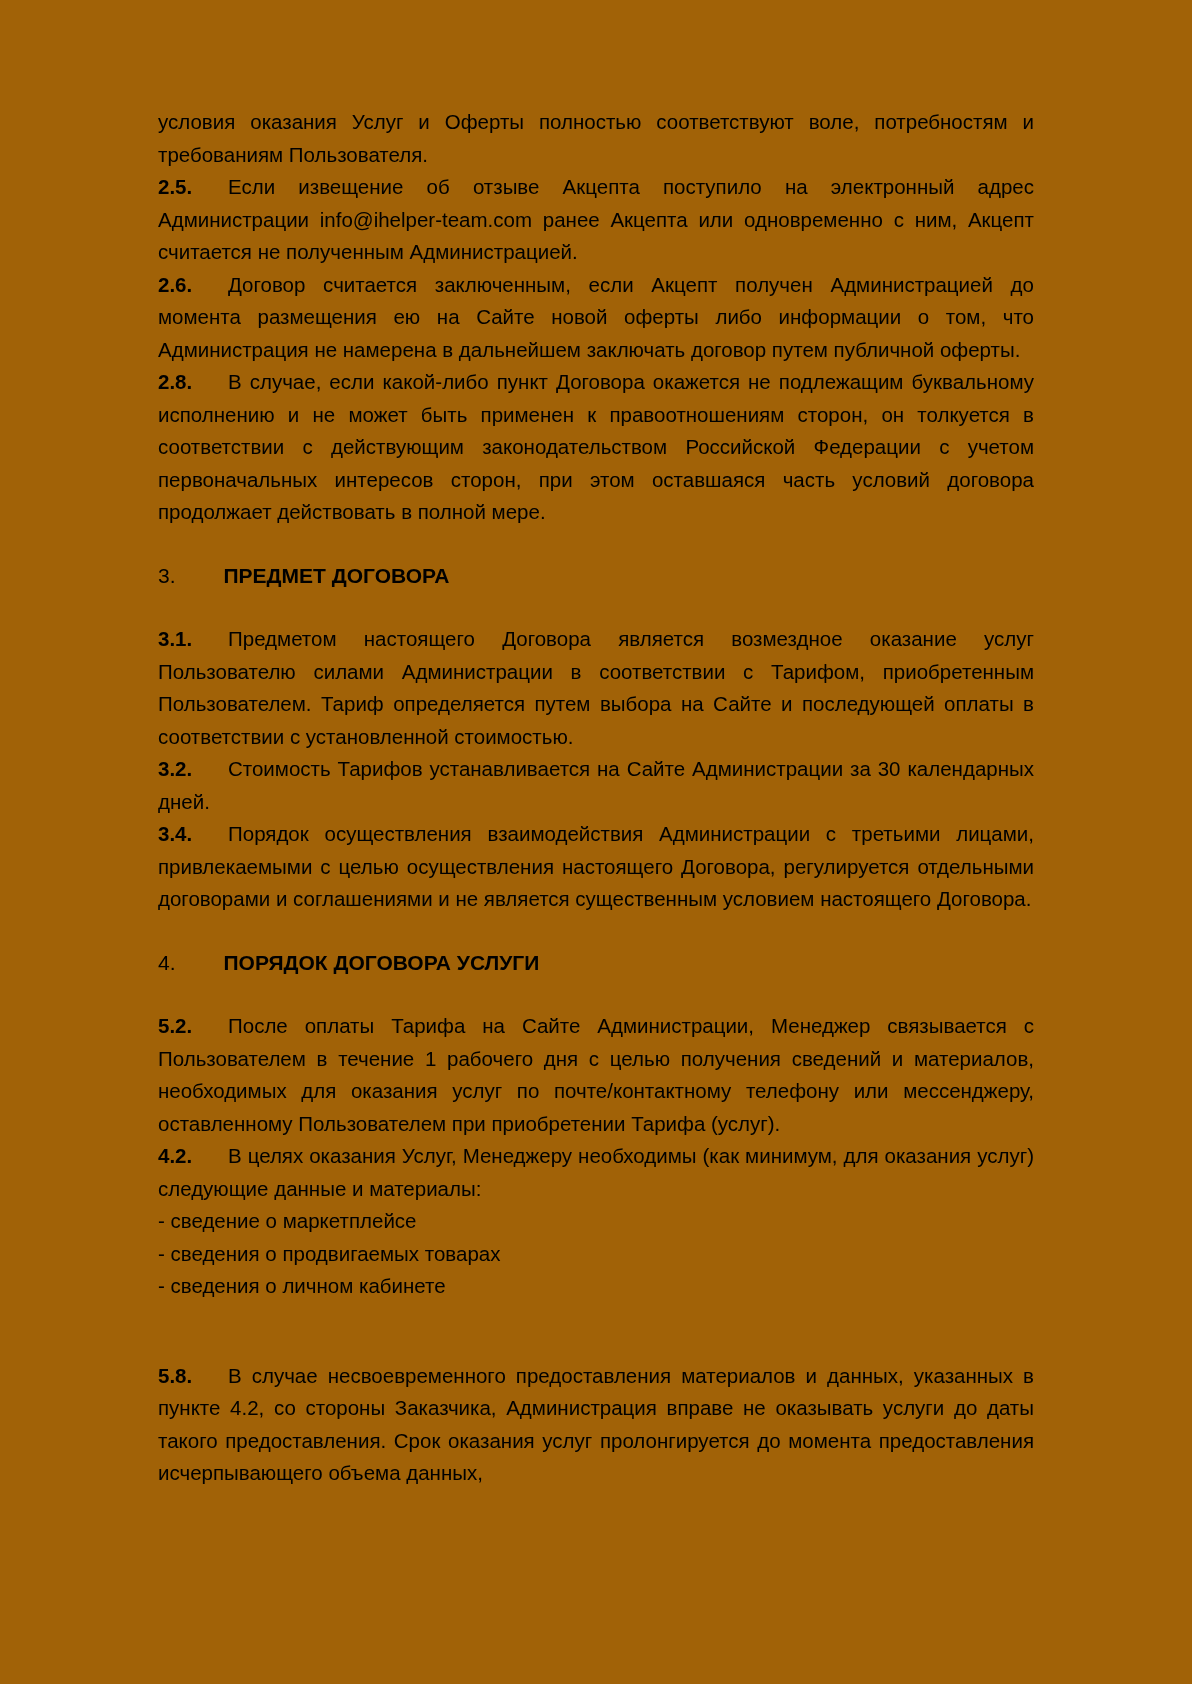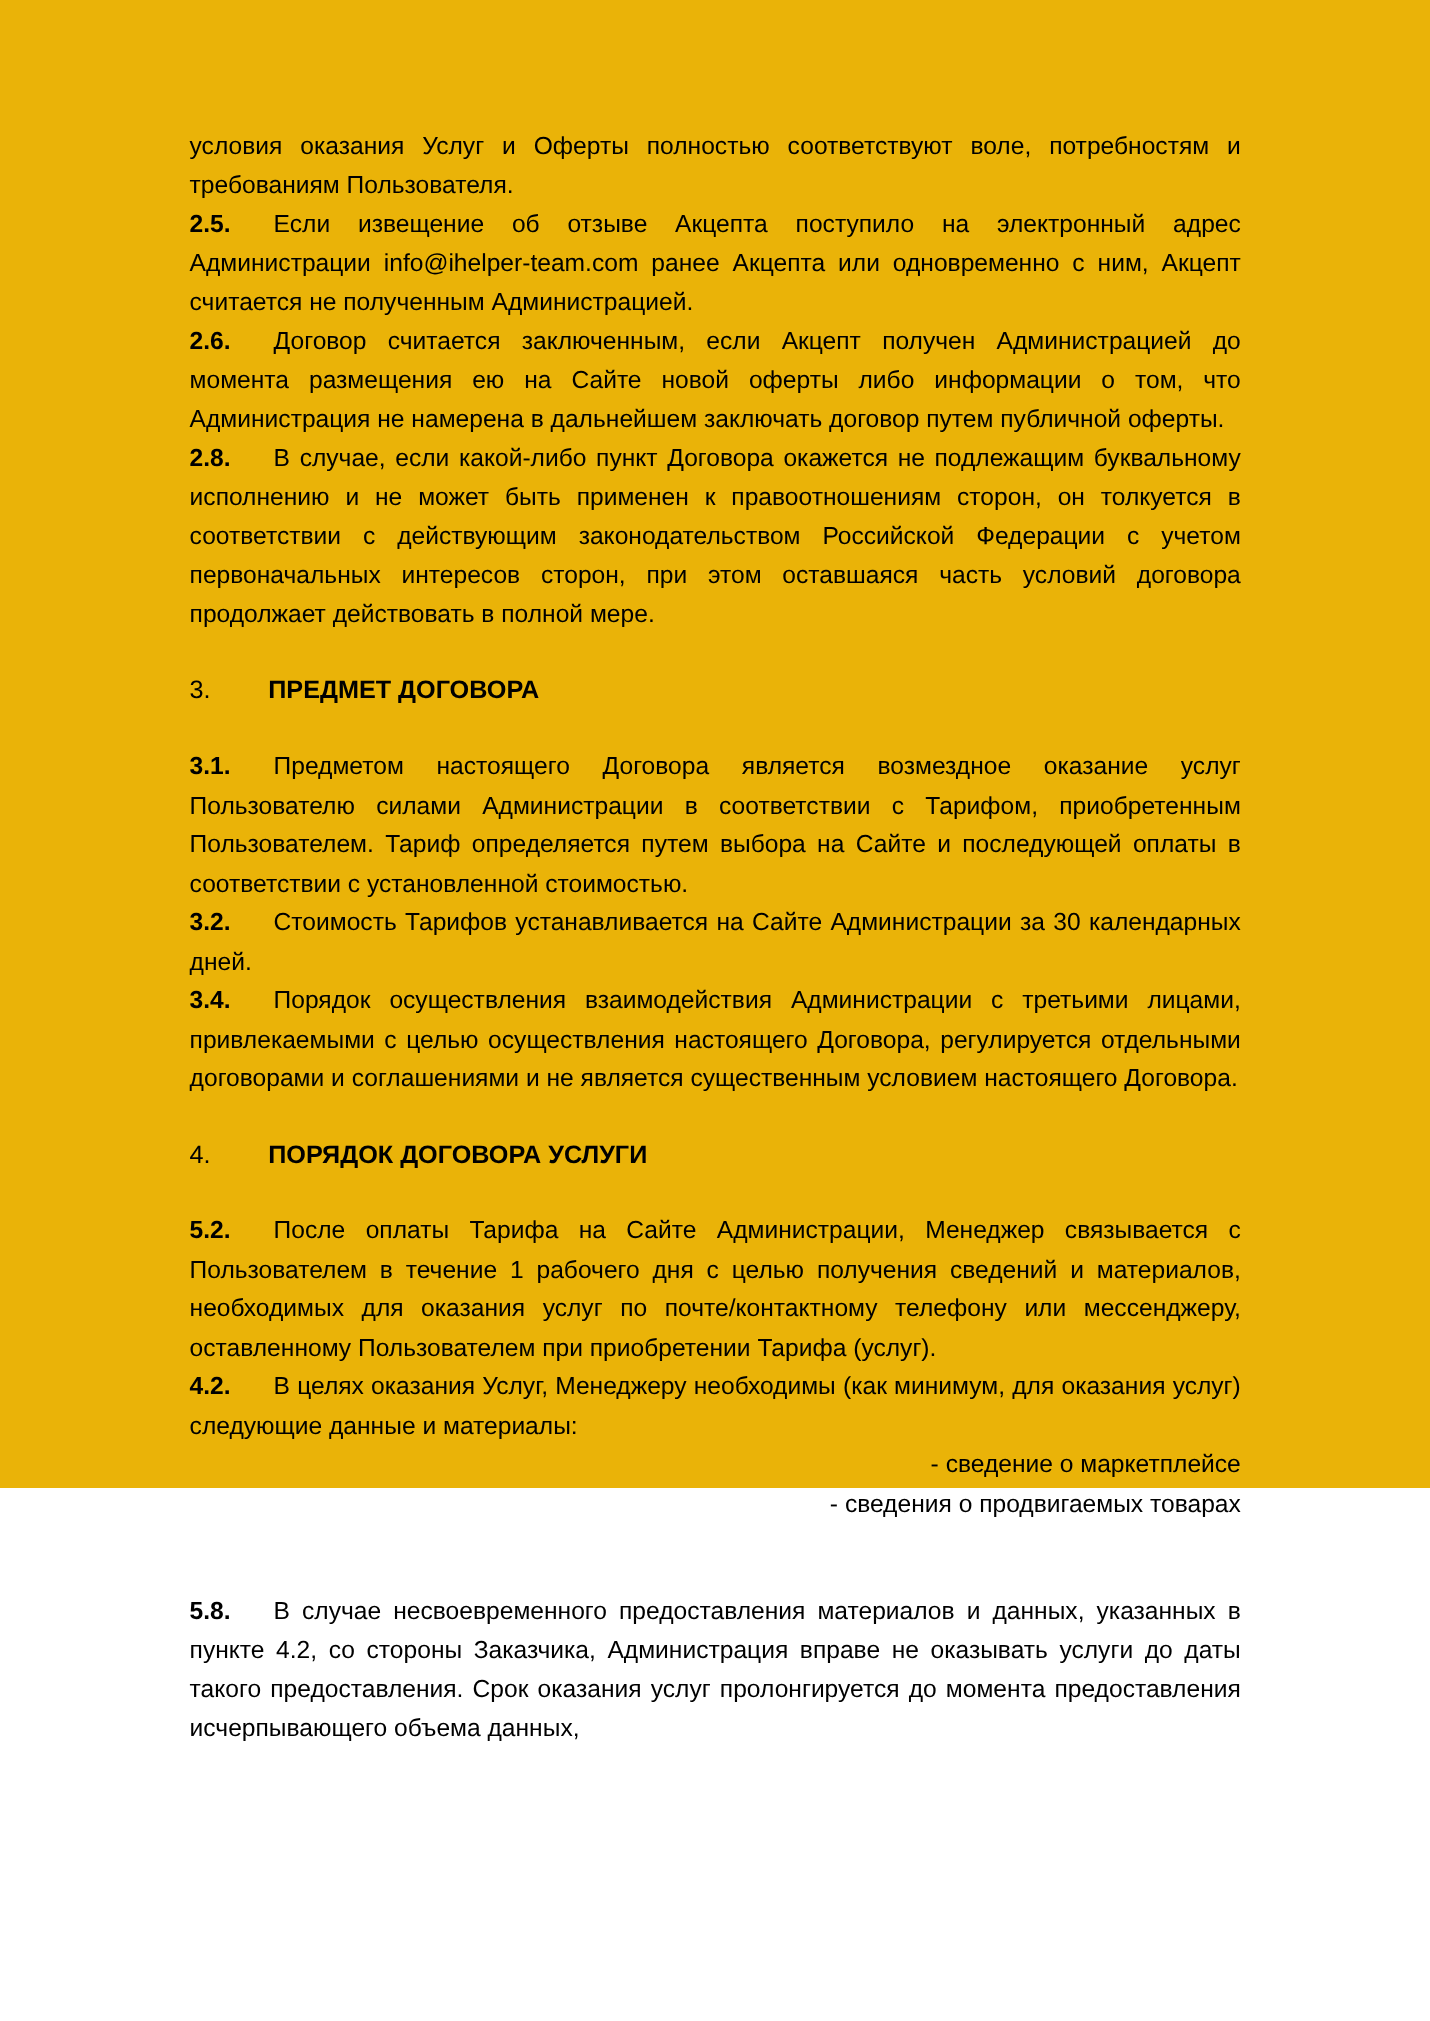--- a/index.html
+++ b/index.html
@@ -10,41 +10,41 @@
   body {
     width: 1192px;
     height: 1684px;
     overflow: hidden;
     font-family: "Liberation Sans", sans-serif;
     color: #000000;
   }
   .page {
     box-sizing: border-box;
     width: 1192px;
-    height: 1240px;
+    height: 1684px;
     padding: 106px 158px 0 158px;
-    background: #eab308;
+    background: #a16207;
   }
   .para {
     margin: 0;
     font-size: 20.5px;
     line-height: 32.5px;
     text-align: justify;
     color: #000000;
   }
   .para .num {
     display: inline-block;
     min-width: 70px;
     font-weight: bold;
   }
   .list-line {
     margin: 0;
     font-size: 20.5px;
     line-height: 32.5px;
-    text-align: right;
+    text-align: left;
     color: #000000;
   }
   .heading {
     margin: 31px 0 31px 0;
     font-size: 21px;
     line-height: 32.5px;
     text-align: left;
     color: #000000;
   }
   .heading .hnum {
@@ -82,16 +82,17 @@
   <p class="para"><span class="num">3.4.</span><span>Порядок осуществления взаимодействия Администрации с третьими лицами, привлекаемыми с целью осуществления настоящего Договора, регулируется отдельными договорами и соглашениями и не является существенным условием настоящего Договора.</span></p>
 
   <p class="heading"><span class="hnum">4.</span><span class="htitle">ПОРЯДОК ДОГОВОРА УСЛУГИ</span></p>
 
   <p class="para"><span class="num">5.2.</span><span>После оплаты Тарифа на Сайте Администрации, Менеджер связывается с Пользователем в течение 1 рабочего дня с целью получения сведений и материалов, необходимых для оказания услуг по почте/контактному телефону или мессенджеру, оставленному Пользователем при приобретении Тарифа (услуг).</span></p>
 
   <p class="para"><span class="num">4.2.</span><span>В целях оказания Услуг, Менеджеру необходимы (как минимум, для оказания услуг) следующие данные и материалы:</span></p>
 
   <p class="list-line">- сведение о маркетплейсе</p>
   <p class="list-line">- сведения о продвигаемых товарах</p>
+  <p class="list-line">- сведения о личном кабинете</p>
 
   <p class="para para-43"><span class="num">5.8.</span><span>В случае несвоевременного предоставления материалов и данных, указанных в пункте 4.2, со стороны Заказчика, Администрация вправе не оказывать услуги до даты такого предоставления. Срок оказания услуг пролонгируется до момента предоставления исчерпывающего объема данных,</span></p>
 
 </div>
 
 </body></html>

